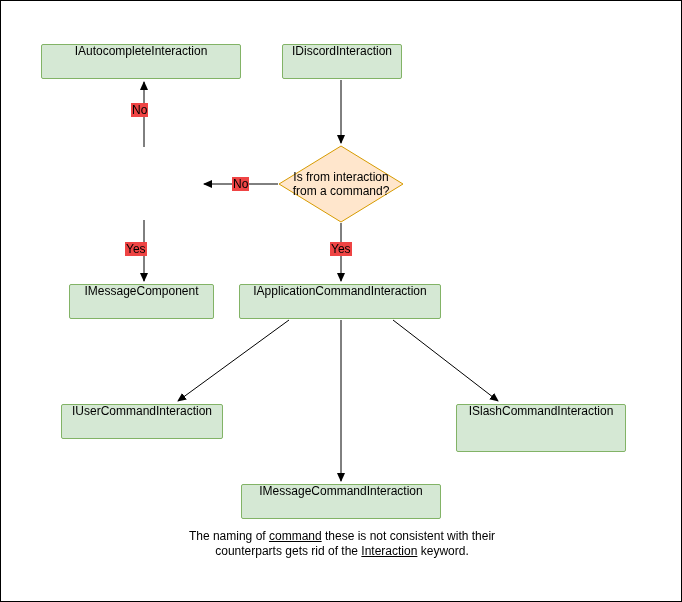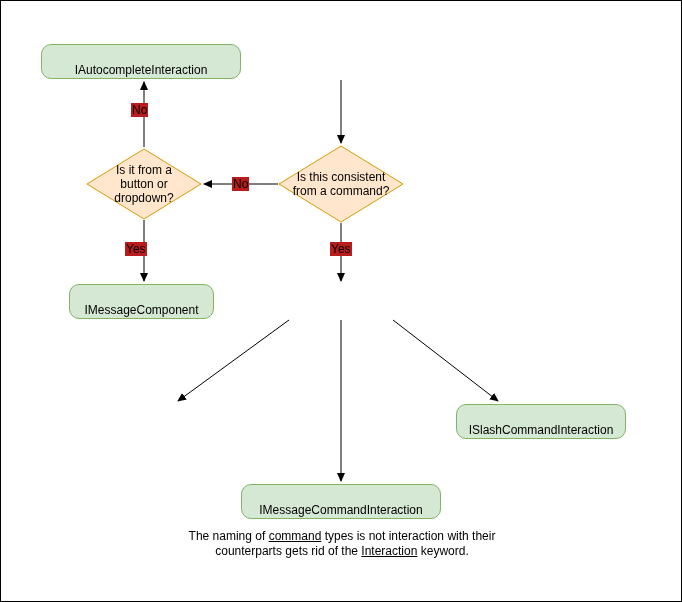--- a/index.html
+++ b/index.html
@@ -20,26 +20,26 @@
   }
   .edges {
     position: absolute;
     left: 0;
     top: 0;
     pointer-events: none;
   }
   .node {
     position: absolute;
     display: flex;
-    align-items: flex-end;
+    align-items: flex-start;
     justify-content: center;
     box-sizing: border-box;
     background: #d5e8d4;
     border: 1px solid #82b366;
-    border-radius: 10px;
+    border-radius: 2px;
     font-size: 12px;
     text-align: center;
     line-height: 1.15;
   }
   .decision {
     position: absolute;
   }
   .decision svg {
     position: absolute;
     left: 0;
@@ -56,21 +56,21 @@
     justify-content: center;
     font-size: 12px;
     text-align: center;
   }
   .decision .dlabel span {
     display: block;
     line-height: 1.18;
   }
   .edge-label {
     position: absolute;
-    background: #b91c1c;
+    background: #ef4444;
     font-size: 12px;
     line-height: 14px;
     padding: 0 1px;
   }
   .caption {
     position: absolute;
     left: 141px;
     top: 528px;
     width: 400px;
     text-align: center;
@@ -98,56 +98,57 @@
     <line x1="340" y1="222" x2="340" y2="280" stroke="#000000" marker-end="url(#arr)"></line>
     <line x1="288" y1="319" x2="177" y2="400" stroke="#000000" marker-end="url(#arr)"></line>
     <line x1="340" y1="319" x2="340" y2="480" stroke="#000000" marker-end="url(#arr)"></line>
     <line x1="392" y1="319" x2="497" y2="400" stroke="#000000" marker-end="url(#arr)"></line>
   </svg>
 
   <div class="node" style="left:40px;  top:43px;  width:200px; height:35px;">
     <span>IAutocompleteInteraction</span>
   </div>
 
+  <div class="node" style="left:281px; top:43px;  width:120px; height:35px;">
+    <span>IDiscordInteraction</span>
+  </div>
 
   <div class="node" style="left:68px;  top:283px; width:145px; height:35px;">
     <span>IMessageComponent</span>
   </div>
 
+  <div class="node" style="left:238px; top:283px; width:202px; height:35px;">
+    <span>IApplicationCommandInteraction</span>
+  </div>
 
+  <div class="node" style="left:60px;  top:403px; width:162px; height:35px;">
+    <span>IUserCommandInteraction</span>
+  </div>
 
-  <div class="node" style="left:455px; top:403px; width:170px; height:35px;">
+  <div class="node" style="left:455px; top:403px; width:170px; height:48px;">
     <span>ISlashCommandInteraction</span>
   </div>
 
   <div class="node" style="left:240px; top:483px; width:200px; height:35px;">
     <span>IMessageCommandInteraction</span>
   </div>
 
-  <div class="decision" style="left:85px; top:147px; width:116px; height:72px;">
-    <svg width="116" height="72" viewBox="0 0 116 72">
-      <polygon points="58,1 115,36 58,71 1,36" fill="#ffe6cc" stroke="#d79b00" stroke-width="1"></polygon>
-    </svg>
-    <div class="dlabel">
-      <span style="width:80px;">Is it from a button or dropdown?</span>
-    </div>
-  </div>
 
   <div class="decision" style="left:277px; top:144px; width:126px; height:78px;">
     <svg width="126" height="78" viewBox="0 0 126 78">
       <polygon points="63,1 125,39 63,77 1,39" fill="#ffe6cc" stroke="#d79b00" stroke-width="1"></polygon>
     </svg>
     <div class="dlabel">
-      <span style="width:100px;">Is this consistent from a command?</span>
+      <span style="width:100px;">Is from interaction from a command?</span>
     </div>
   </div>
 
   <div class="edge-label" style="left:130px; top:102px;">No</div>
   <div class="edge-label" style="left:231px; top:176px;">No</div>
   <div class="edge-label" style="left:124px; top:241px;">Yes</div>
   <div class="edge-label" style="left:329px; top:241px;">Yes</div>
 
   <div class="caption">
-    <div><span>The naming of </span><span class="u">command</span><span> types is not interaction with their</span></div>
+    <div><span>The naming of </span><span class="u">command</span><span> these is not consistent with their</span></div>
     <div><span>counterparts gets rid of the </span><span class="u">Interaction</span><span> keyword.</span></div>
   </div>
 
 </div>
 
 </body></html>

